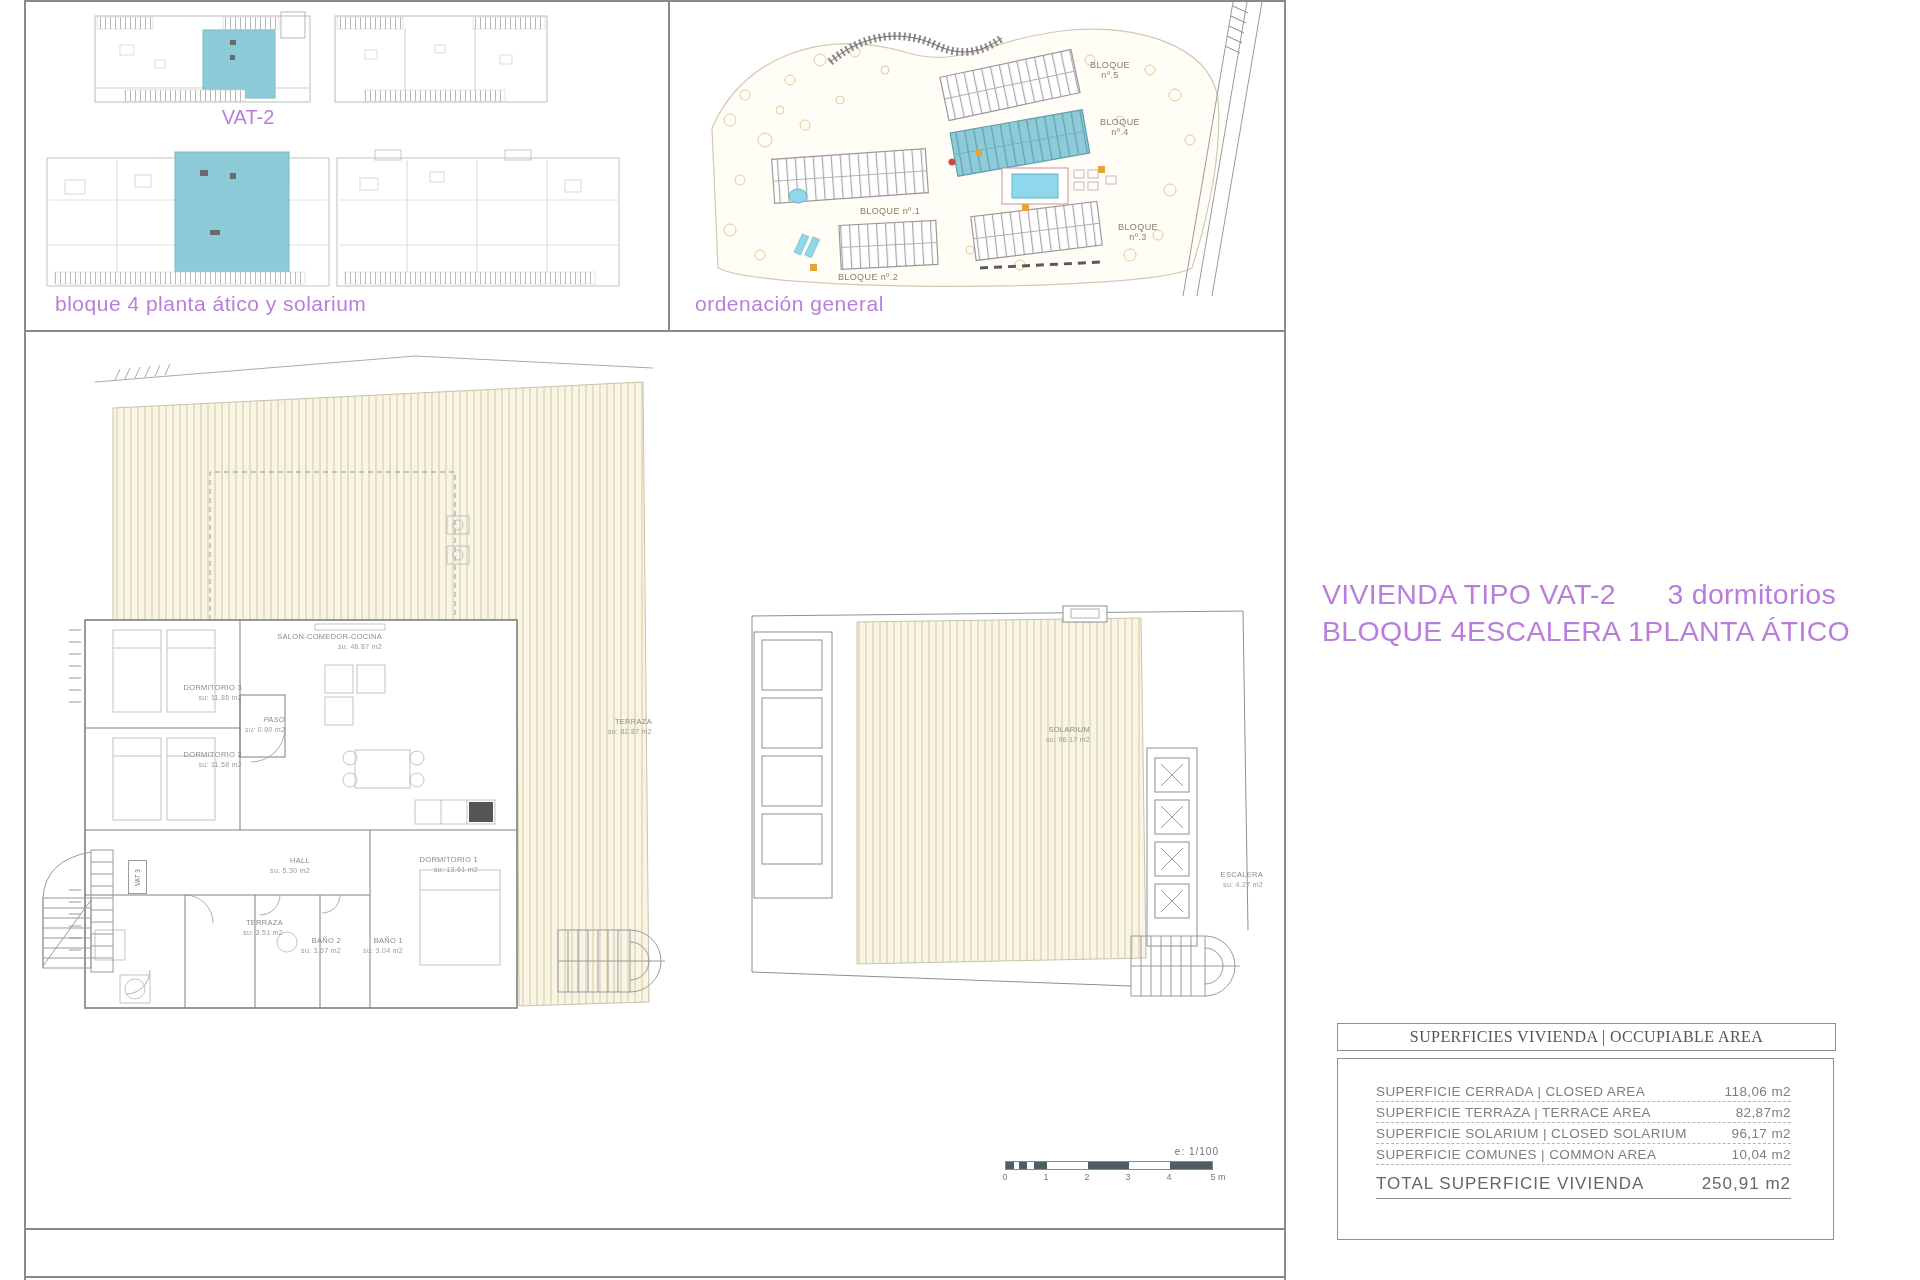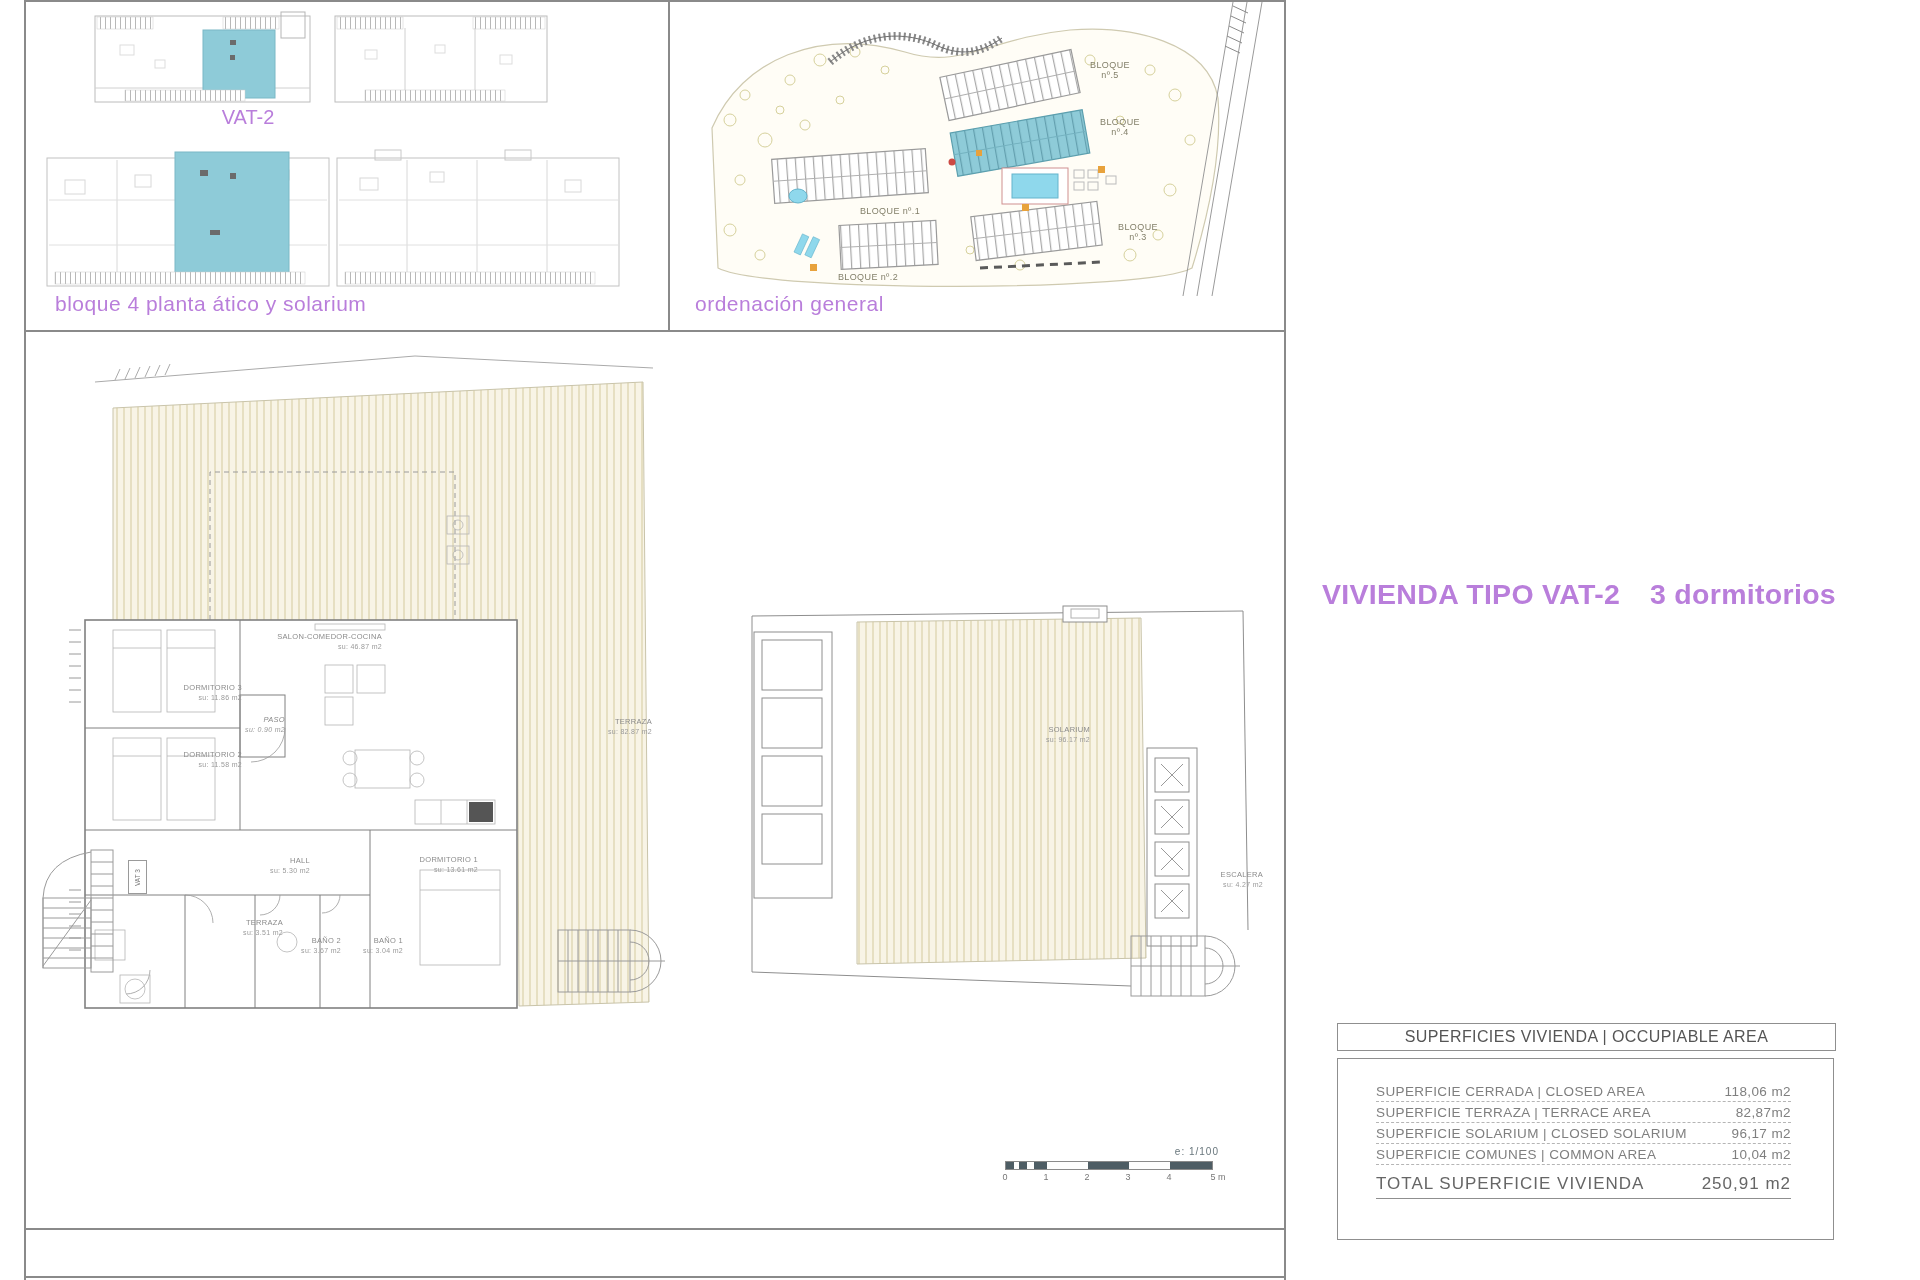--- a/index.html
+++ b/index.html
@@ -8,24 +8,24 @@
   .abs{position:absolute;}
   .grid{position:absolute;background:#8a8a8a;}
   .purple{color:#b97edb;}
   .caption{font-size:21px;letter-spacing:0.5px;}
   .room-label{position:absolute;text-align:right;color:#8a8a8a;font-size:7.5px;line-height:1.3;
               letter-spacing:0.3px;width:130px;}
   .room-label .area{font-size:7px;color:#9a9a9a;}
   .blk-label{position:absolute;text-align:center;color:#827f69;font-size:9px;line-height:1.15;
              letter-spacing:0.4px;width:70px;}
   .title-line{position:absolute;left:1322px;width:514px;display:flex;justify-content:space-between;
-              font-size:28.5px;letter-spacing:0.3px;white-space:nowrap;font-weight:bold;}
+              font-size:28.5px;letter-spacing:0.3px;white-space:nowrap;}
   .tbl-header{position:absolute;left:1337px;top:1023px;width:497px;height:26px;border:1px solid #8f8f8f;
               display:flex;align-items:center;justify-content:center;font-size:16px;color:#555;
-              letter-spacing:0.4px;}
+              letter-spacing:0.4px;font-family:Liberation Serif, serif;}
   .tbl-body{position:absolute;left:1337px;top:1058px;width:497px;height:182px;border:1px solid #8f8f8f;
             box-sizing:border-box;padding:22px 42px 0 38px;}
   .tbl-row{display:flex;justify-content:space-between;font-size:13.5px;color:#7f7f7f;
            letter-spacing:0.4px;border-bottom:1px dashed #b5b5b5;padding:3px 0 2px 0;}
   .tbl-total{display:flex;justify-content:space-between;font-size:17px;color:#666;
              letter-spacing:1px;border-bottom:1.5px solid #8f8f8f;margin-top:9px;padding-bottom:4px;}
   .footer{position:absolute;left:44px;top:1241px;font-size:24.5px;color:#3d3d3d;letter-spacing:0.2px;}
   .vat2{position:absolute;left:200px;top:106px;width:96px;text-align:center;font-size:20px;}
   .vat3-tag{position:absolute;left:128px;top:860px;width:17px;height:32px;border:1px solid #9a9a9a;
             display:flex;align-items:center;justify-content:center;}
@@ -428,20 +428,25 @@
       <span style="left:152px;">4</span>
       <span style="left:196px;width:34px;">5 m</span>
     </div>
   </div>
 
 
   <div class="title-line purple" style="top:578px;">
     <span>VIVIENDA TIPO VAT-2</span>
     <span>3 dormitorios</span>
   </div>
+  <div class="title-line purple" style="top:615px;">
+    <span>BLOQUE 4</span>
+    <span>ESCALERA 1</span>
+    <span>PLANTA ÁTICO</span>
+  </div>
 
   <div class="tbl-header">SUPERFICIES VIVIENDA | OCCUPIABLE AREA</div>
   <div class="tbl-body">
     <div class="tbl-row">
       <span>SUPERFICIE CERRADA | CLOSED AREA</span>
         <span>118,06 m2</span>
     </div>
     <div class="tbl-row">
       <span>SUPERFICIE TERRAZA   | TERRACE AREA</span>
         <span>82,87m2</span>

